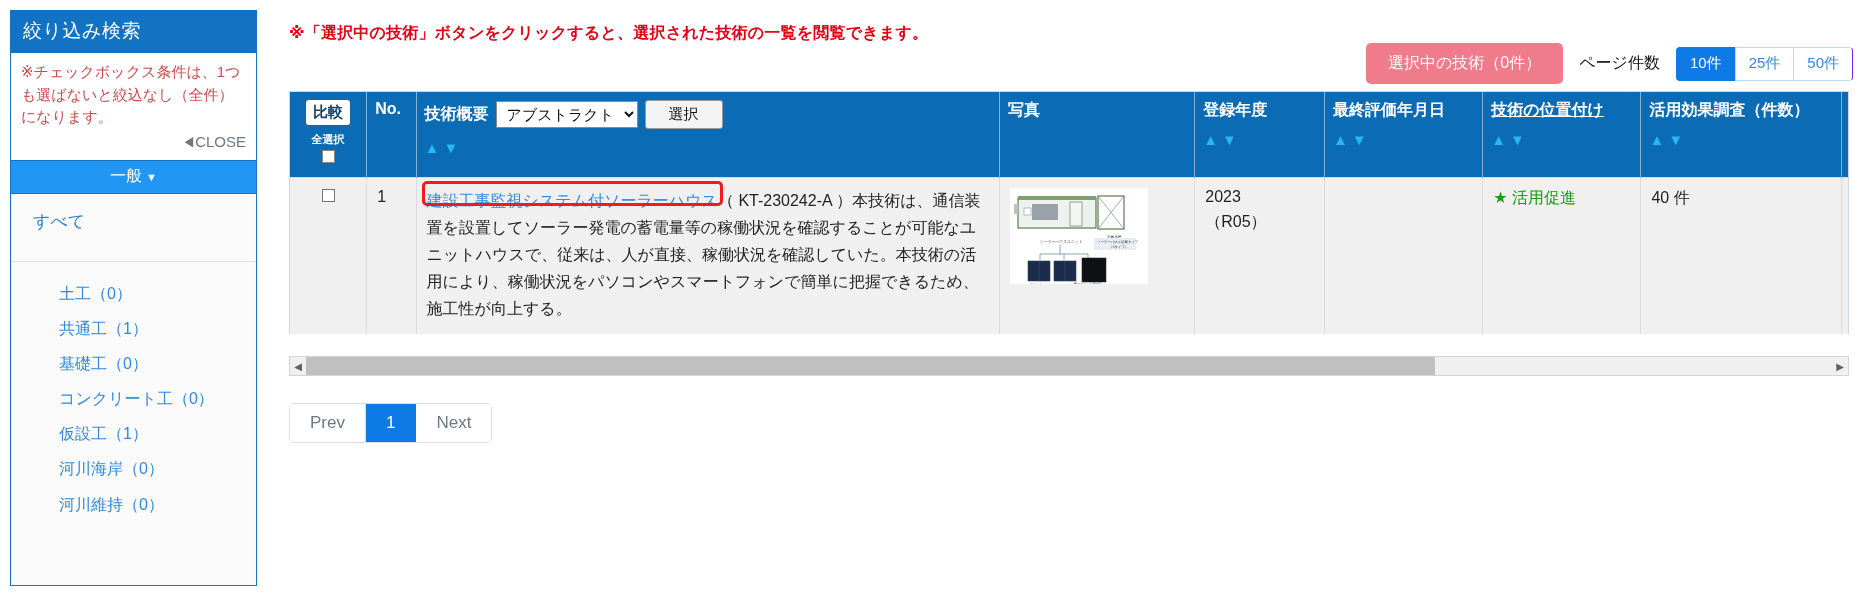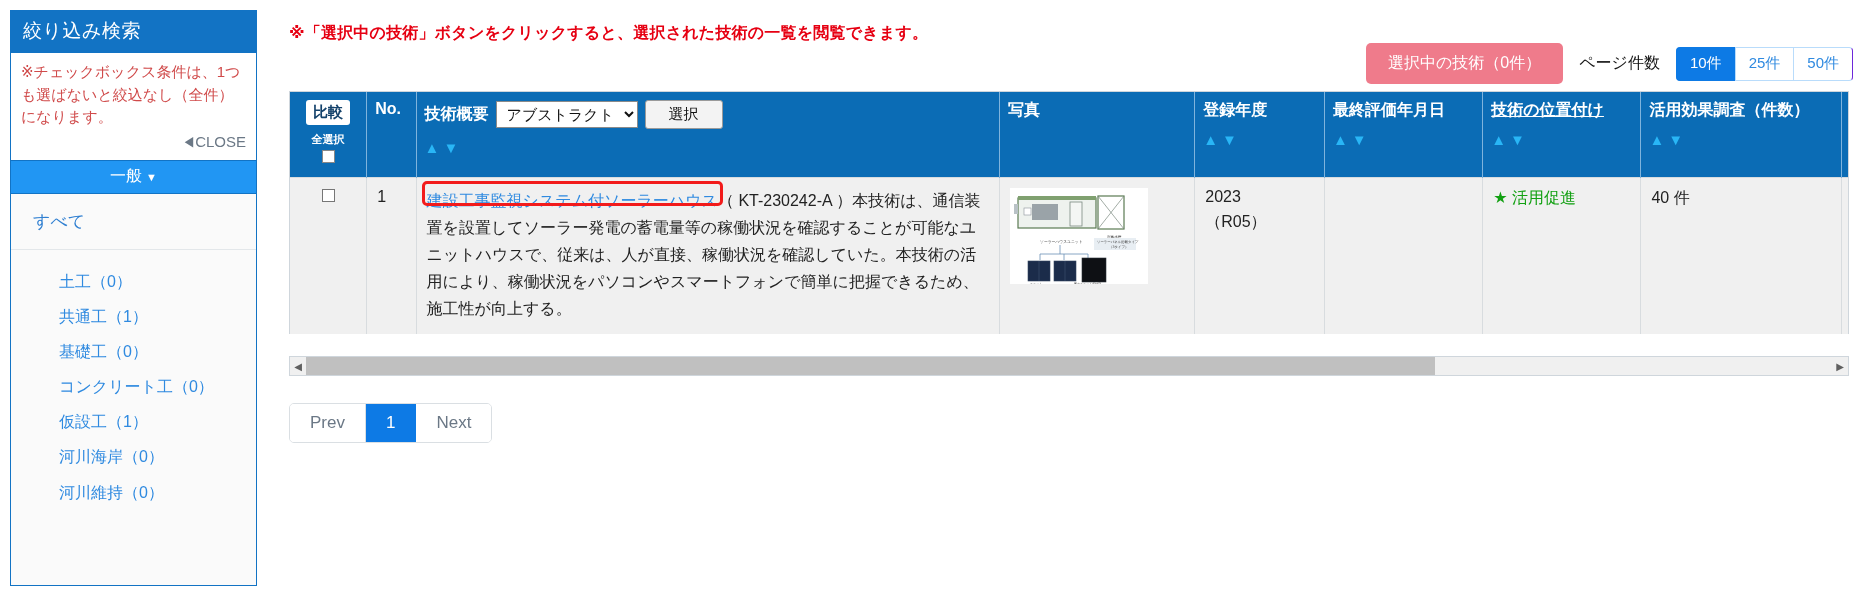--- a/index.html
+++ b/index.html
@@ -57,21 +57,21 @@
     color: #ffffff;
     text-align: center;
     font-size: 16px;
     padding: 5px 0 6px 0;
     cursor: pointer;
     border-top: 1px solid #1273c4;
     border-bottom: 1px solid #1273c4;
   }
   .group-header .caret { font-size: 11px; margin-left: 4px; }
   .all-row {
-    padding: 16px 0 16px 22px;
+    padding: 16px 0 28px 22px;
     background: #fafafa;
     border-bottom: 1px solid #e3e7ea;
   }
   .all-row span { color: #2f7fd1; font-size: 17px; cursor: pointer; }
   .cat-list { padding: 14px 0 0 0; background: #fafafa; }
   .cat-item {
     color: #2f8ae0;
     font-size: 16px;
     padding: 6px 0 6px 48px;
     cursor: pointer;

